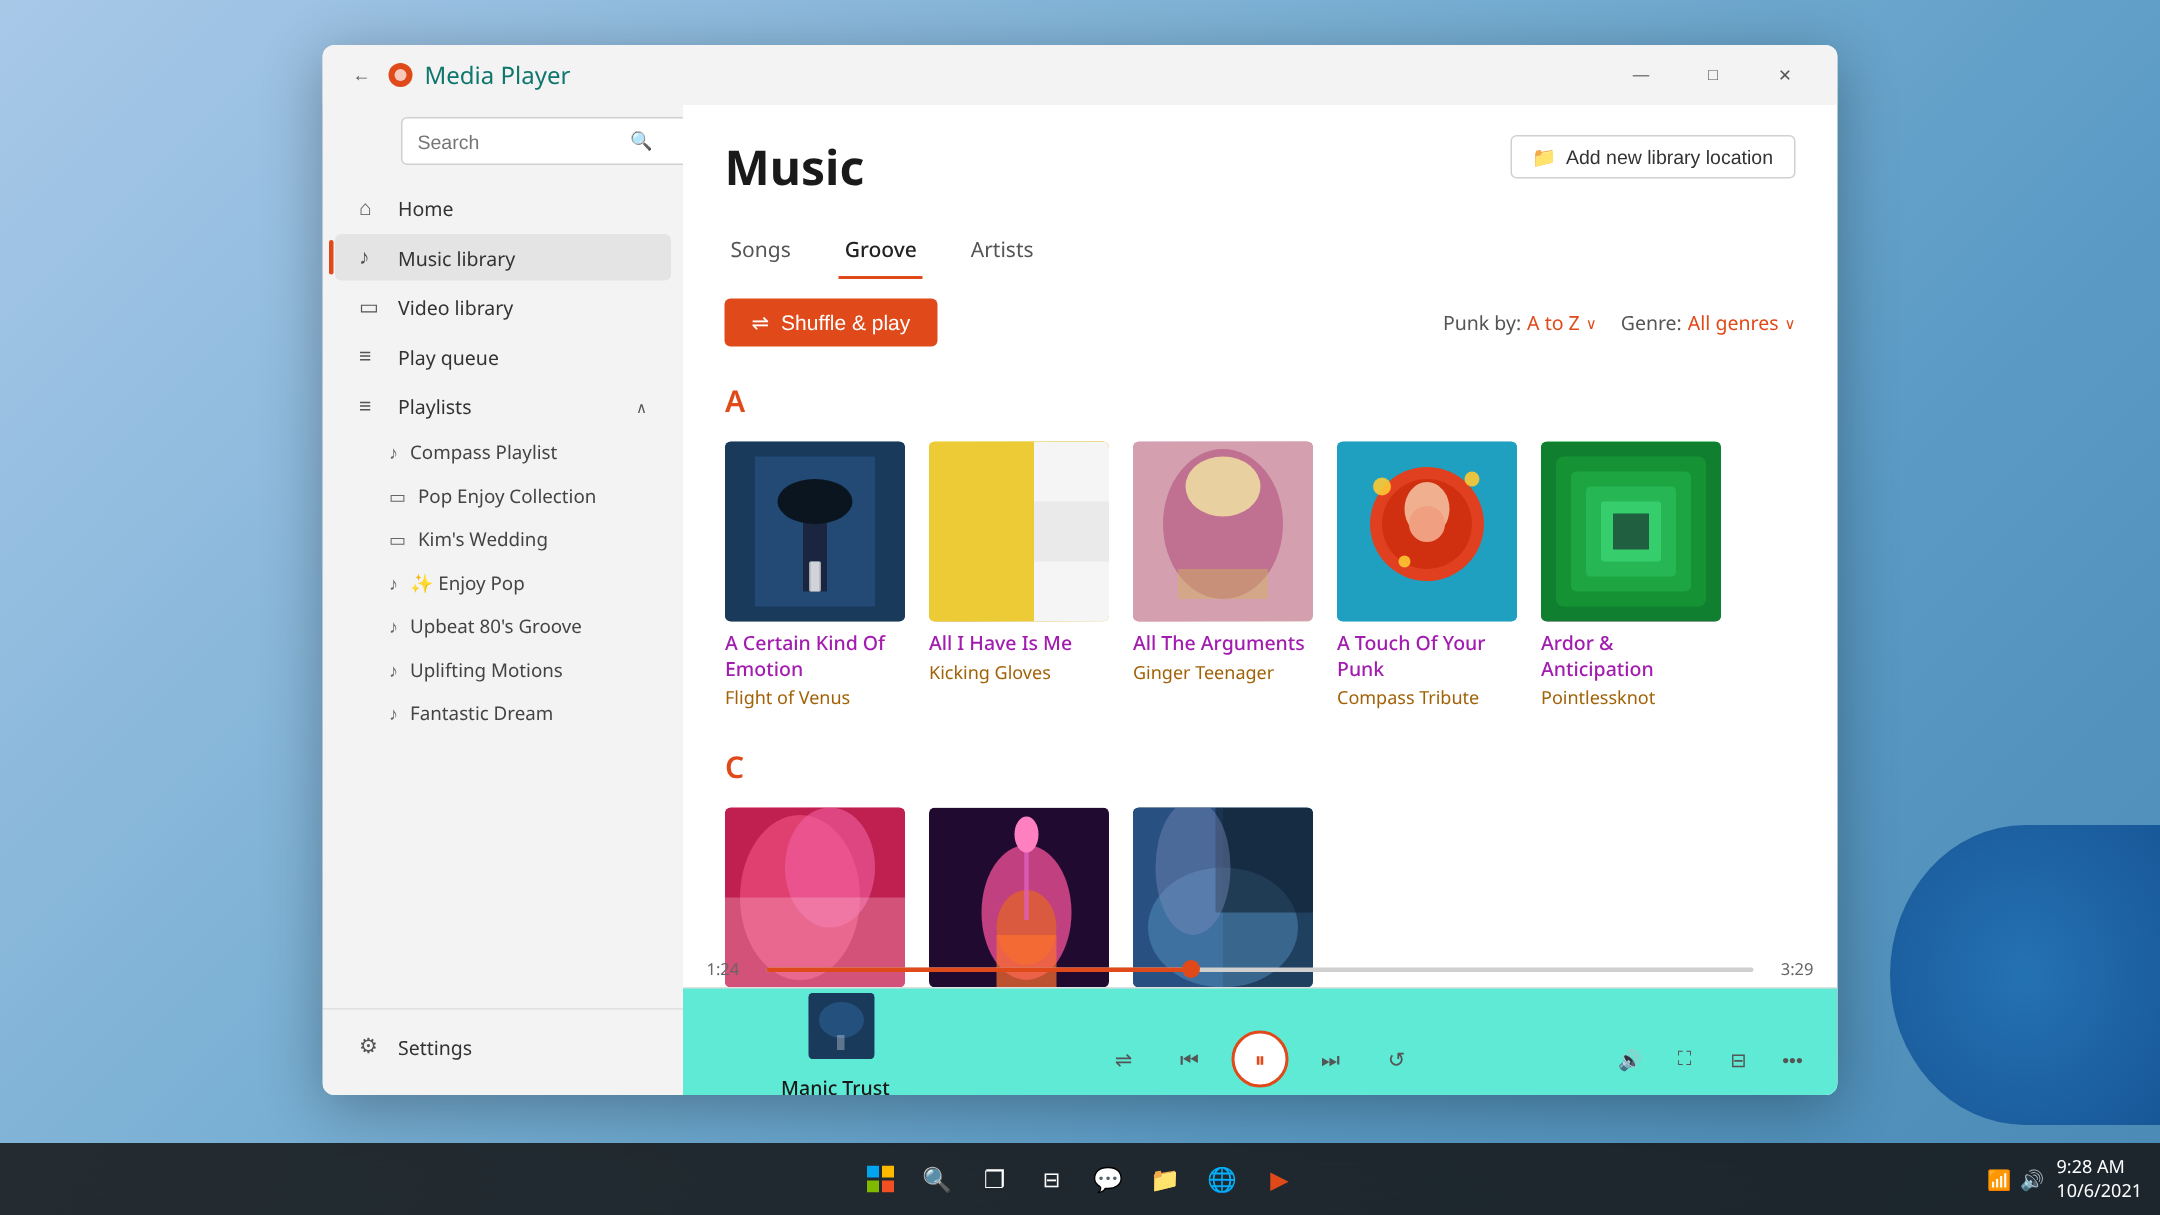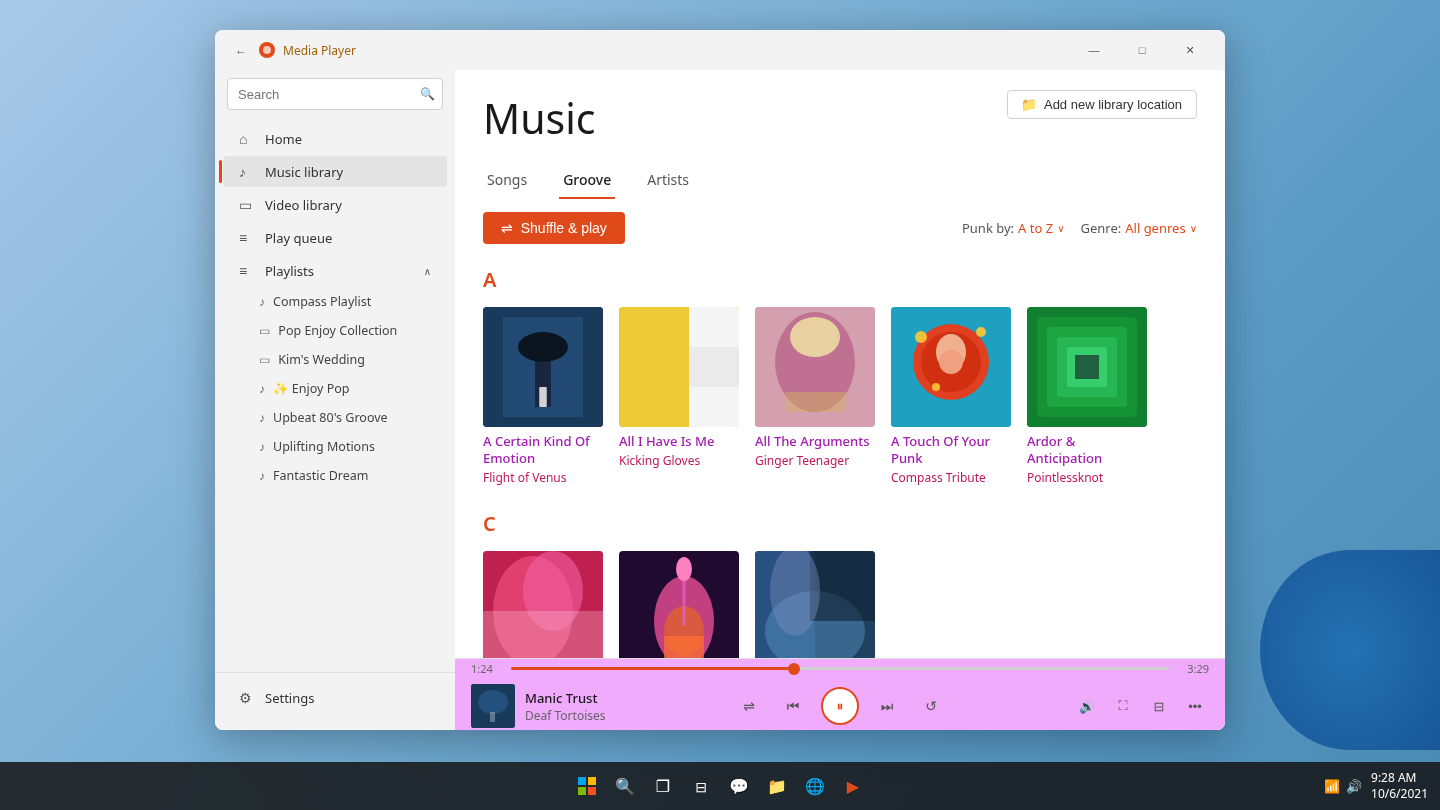--- a/index.html
+++ b/index.html
@@ -53,21 +53,21 @@
     .titlebar {
       height: 40px;
       background: #f3f3f3;
       display: flex;
       align-items: center;
       padding: 0 12px;
       flex-shrink: 0;
     }
     .titlebar-back { width: 28px; height: 28px; border: none; background: none; cursor: pointer; display: flex; align-items: center; justify-content: center; border-radius: 4px; color: #555; font-size: 12px; }
     .titlebar-app-icon { width: 16px; height: 16px; background: #e04a1a; border-radius: 50%; margin: 0 8px 0 4px; display: flex; align-items: center; justify-content: center; }
-    .titlebar-title { font-size: 12px; color: #a16207; font-weight: 400; flex: 1; }
+    .titlebar-title { font-size: 16px; color: #0f766e; font-weight: 400; flex: 1; }
     .titlebar-controls { display: flex; gap: 2px; }
     .titlebar-btn { width: 46px; height: 32px; border: none; background: none; cursor: pointer; display: flex; align-items: center; justify-content: center; font-size: 11px; color: #555; border-radius: 4px; }
 
     
     .window-body {
       display: flex;
       flex: 1;
       overflow: hidden;
     }
 
@@ -88,20 +88,21 @@
     .search-input {
       width: 100%;
       height: 32px;
       border: 1px solid #d0d0d0;
       border-radius: 4px;
       background: white;
       padding: 0 52px 0 10px;
       font-size: 13px;
       color: #555;
       outline: none;
+      margin-left: 40px;
     }
     .search-icon-btn { position: absolute; right: 8px; top: 50%; transform: translateY(-50%); background: none; border: none; cursor: pointer; color: #666; font-size: 12px; }
 
     .nav-item {
       display: flex;
       align-items: center;
       padding: 6px 16px;
       cursor: pointer;
       font-size: 13px;
       color: #333;
@@ -157,22 +158,22 @@
       padding: 20px 28px 0;
       flex-shrink: 0;
     }
     .header-top {
       display: flex;
       align-items: flex-start;
       justify-content: space-between;
       margin-bottom: 16px;
     }
     .page-title {
-      font-size: 41px;
-      font-weight: 400;
+      font-size: 32px;
+      font-weight: 700;
       color: #1a1a1a;
     }
     .add-library-btn {
       display: flex;
       align-items: center;
       gap: 6px;
       padding: 6px 14px;
       border: 1px solid #d0d0d0;
       border-radius: 4px;
       background: white;
@@ -256,35 +257,35 @@
       cursor: pointer;
     }
     .album-thumb {
       width: 120px;
       height: 120px;
       border-radius: 4px;
       margin-bottom: 6px;
       overflow: hidden;
     }
     .album-title { font-size: 13px; font-weight: 500; color: #a21caf; line-height: 1.3; margin-bottom: 2px; }
-    .album-artist { font-size: 12px; color: #be185d; }
+    .album-artist { font-size: 12px; color: #a16207; }
 
     
     .art-certain { background: linear-gradient(180deg, #1a3a5c 0%, #2a5a8c 50%, #1a2a4a 100%); position: relative; }
     .art-certain::after { content: ''; position: absolute; bottom: 20px; left: 50%; transform: translateX(-50%); width: 8px; height: 20px; background: rgba(255,255,255,0.6); border-radius: 1px; }
     .art-ihave { background: linear-gradient(135deg, #f0e040 0%, #e8c820 30%, #d4a010 60%, #f0f0f0 100%); }
     .art-arguments { background: linear-gradient(135deg, #d4a0c0 0%, #c87090 50%, #e0d0b0 100%); }
     .art-ardor { background: linear-gradient(180deg, #20c040 0%, #108030 40%, #206040 80%, #304040 100%); }
     .art-strangers { background: linear-gradient(135deg, #e03060 0%, #c02050 50%, #f060a0 100%); }
     .art-crazy { background: linear-gradient(135deg, #204060 0%, #306080 50%, #60a0c0 100%); }
 
     
     .now-playing-bar {
       height: 72px;
-      background: #f0abfc;
+      background: #5eead4;
       border-top: 1px solid #e0e0e0;
       display: flex;
       align-items: center;
       padding: 0 16px;
       flex-shrink: 0;
       flex-direction: column;
       justify-content: center;
     }
     .progress-row {
       display: flex;
@@ -324,20 +325,21 @@
       display: flex;
       align-items: center;
       width: 100%;
       position: relative;
     }
     .now-playing-info {
       display: flex;
       align-items: center;
       gap: 10px;
       width: 180px;
+      flex-direction: column;
     }
     .np-thumb {
       width: 44px;
       height: 44px;
       border-radius: 3px;
       background: linear-gradient(135deg, #1a3a5c, #3a6a9c);
       flex-shrink: 0;
       overflow: hidden;
     }
     .np-track { font-size: 13px; font-weight: 500; color: #1a1a1a; }

